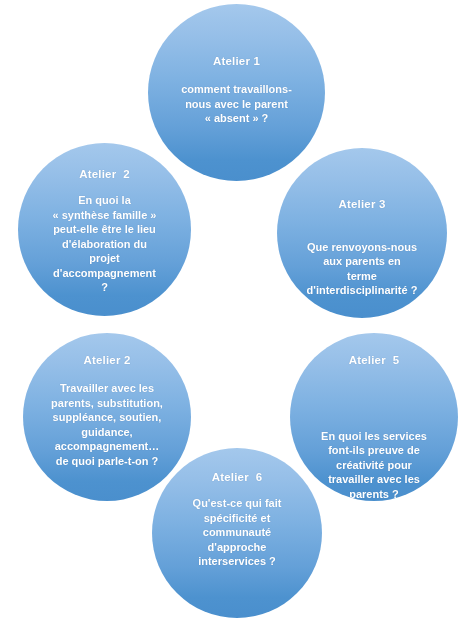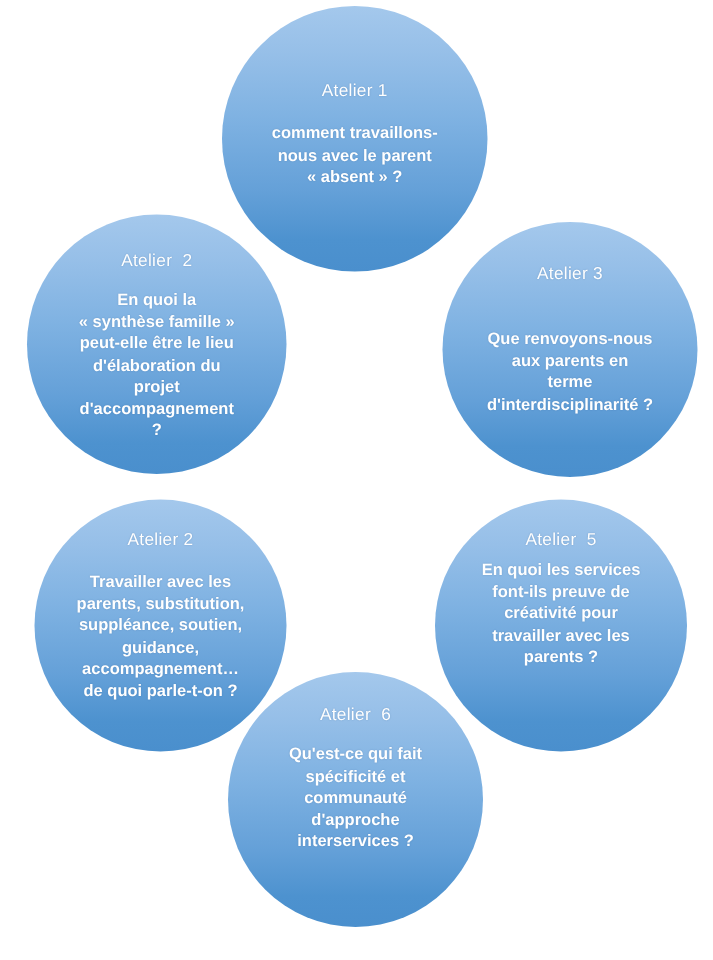--- a/index.html
+++ b/index.html
@@ -31,21 +31,21 @@
     box-sizing: border-box;
     color: #ffffff;
     text-align: center;
     background: linear-gradient(to bottom, #a4c8ec 0%, #96bfe8 18%, #7fb2e2 42%, #64a0d8 70%, #4d92cf 88%, #4a8fcd 100%);
     overflow: hidden;
     text-shadow: 0 0 1px rgba(40,80,130,0.35);
   }
   .c-title {
     font-size: 11.5px;
     line-height: 14px;
-    font-weight: normal;
+    font-weight: bold;
     letter-spacing: 0.2px;
     white-space: pre;
   }
   .c-body {
     font-size: 11px;
     line-height: 14.5px;
     font-weight: bold;
     white-space: pre-line;
     padding: 0 8px;
     box-sizing: border-box;
@@ -62,39 +62,41 @@
   
   #circle-2 {
     left: 18px;  top: 143px;
     width: 173px; height: 173px;
     padding-top: 24px;
   }
   #circle-2 .c-body { margin-top: 12px; width: 160px; }
 
   
   #circle-3 {
-    left: 295px; top: 148px;
+    left: 277px; top: 148px;
     width: 170px; height: 170px;
     padding-top: 28px;
+    justify-content: center;
   }
   #circle-3 .c-body { margin-top: 29px; width: 158px; }
 
   
   #circle-4 {
     left: 23px;  top: 333px;
     width: 168px; height: 168px;
     padding-top: 20px;
   }
   #circle-4 .c-body { margin-top: 14px; width: 160px; }
 
   
   #circle-5 {
     left: 290px; top: 333px;
     width: 168px; height: 168px;
     padding-top: 20px;
+    justify-content: space-between;
   }
   #circle-5 .c-body { margin-top: 6px; width: 156px; }
 
   
   #circle-6 {
     left: 152px; top: 448px;
     width: 170px; height: 170px;
     padding-top: 22px;
   }
   #circle-6 .c-body { margin-top: 12px; width: 156px; }

